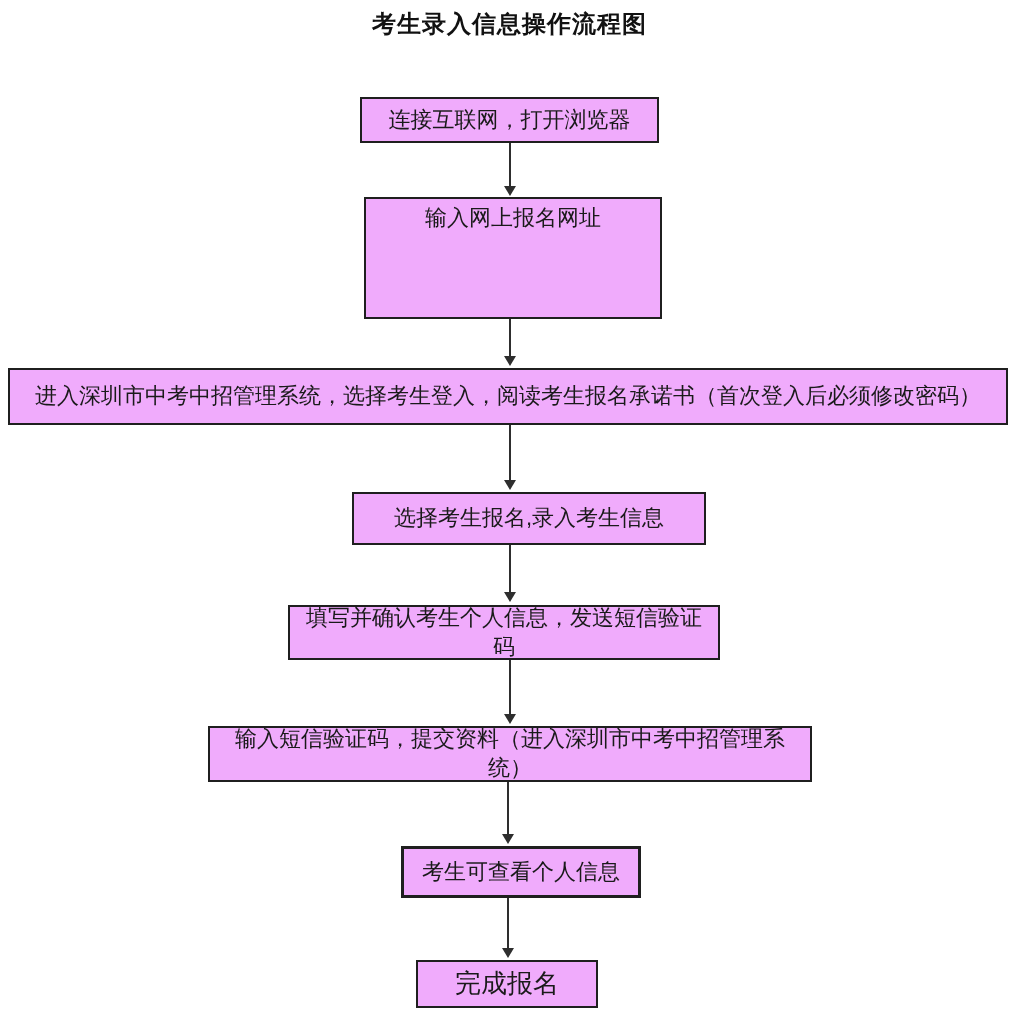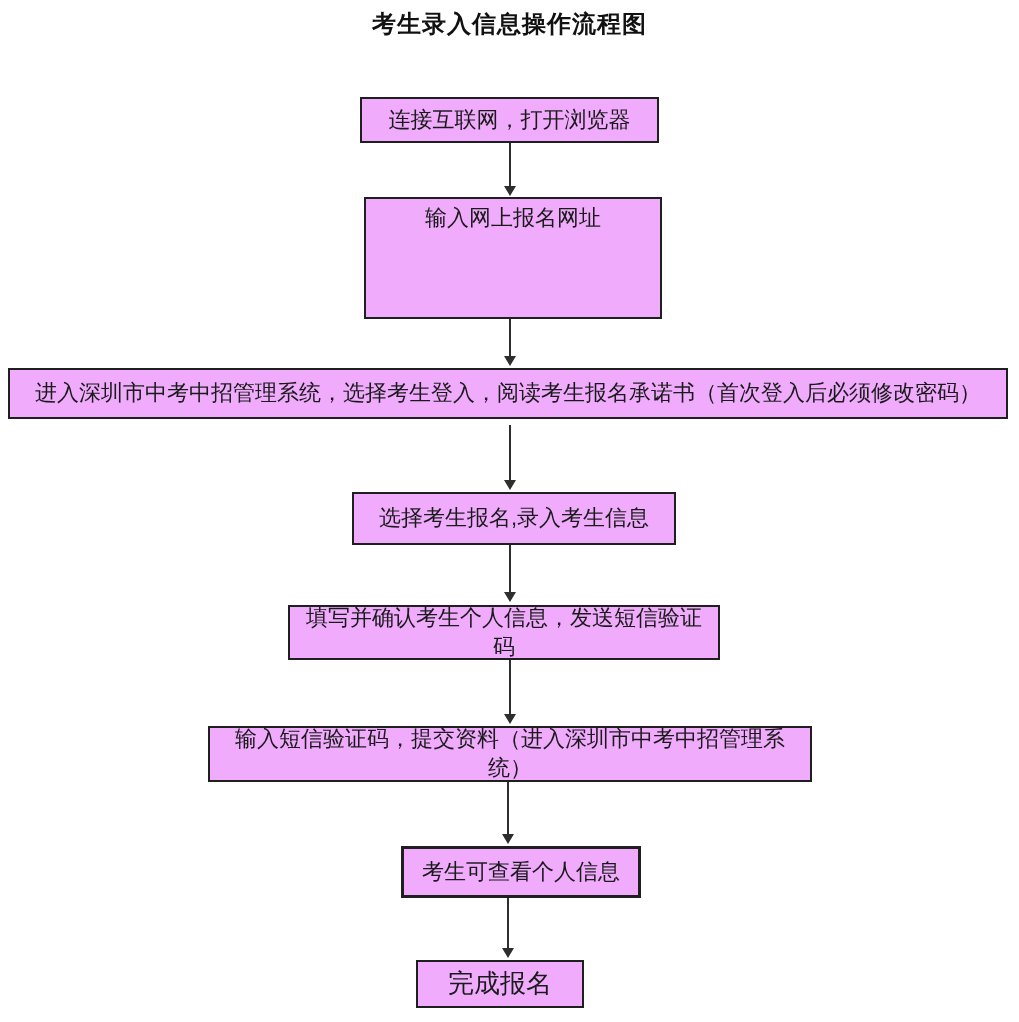--- a/index.html
+++ b/index.html
@@ -72,27 +72,27 @@
   </div>
 
   <div class="arrow" style="left:509px; top:143px; height:43px;"></div>
 
   <div class="node node-multiline" style="left:358px; top:197px; width:298px; height:122px;margin-left:6px;">
     <span class="line">输入网上报名网址</span>
   </div>
 
   <div class="arrow" style="left:509px; top:319px; height:37px;"></div>
 
-  <div class="node" style="left:8px; top:368px; width:1000px; height:51px;">
+  <div class="node" style="left:8px; top:368px; width:1000px; height:57px;">
     <span>进入深圳市中考中招管理系统，选择考生登入，阅读考生报名承诺书（首次登入后必须修改密码）</span>
   </div>
 
   <div class="arrow" style="left:509px; top:425px; height:55px;"></div>
 
-  <div class="node" style="left:352px; top:492px; width:324px; height:53px;">
+  <div class="node" style="left:352px; top:492px; width:354px; height:53px;">
     <span>选择考生报名,录入考生信息</span>
   </div>
 
   <div class="arrow" style="left:509px; top:545px; height:47px;"></div>
 
   <div class="node" style="left:288px; top:605px; width:432px; height:55px;">
     <span>填写并确认考生个人信息，发送短信验证码</span>
   </div>
 
   <div class="arrow" style="left:509px; top:660px; height:54px;"></div>
@@ -102,17 +102,17 @@
   </div>
 
   <div class="arrow" style="left:507px; top:782px; height:52px;"></div>
 
   <div class="node node-thick" style="left:401px; top:846px; width:240px; height:52px;">
     <span>考生可查看个人信息</span>
   </div>
 
   <div class="arrow" style="left:507px; top:898px; height:50px;"></div>
 
-  <div class="node node-large" style="left:416px; top:960px; width:168px; height:48px;">
+  <div class="node node-large" style="left:416px; top:960px; width:182px; height:48px;">
     <span>完成报名</span>
   </div>
 
 </div>
 
 </body></html>

